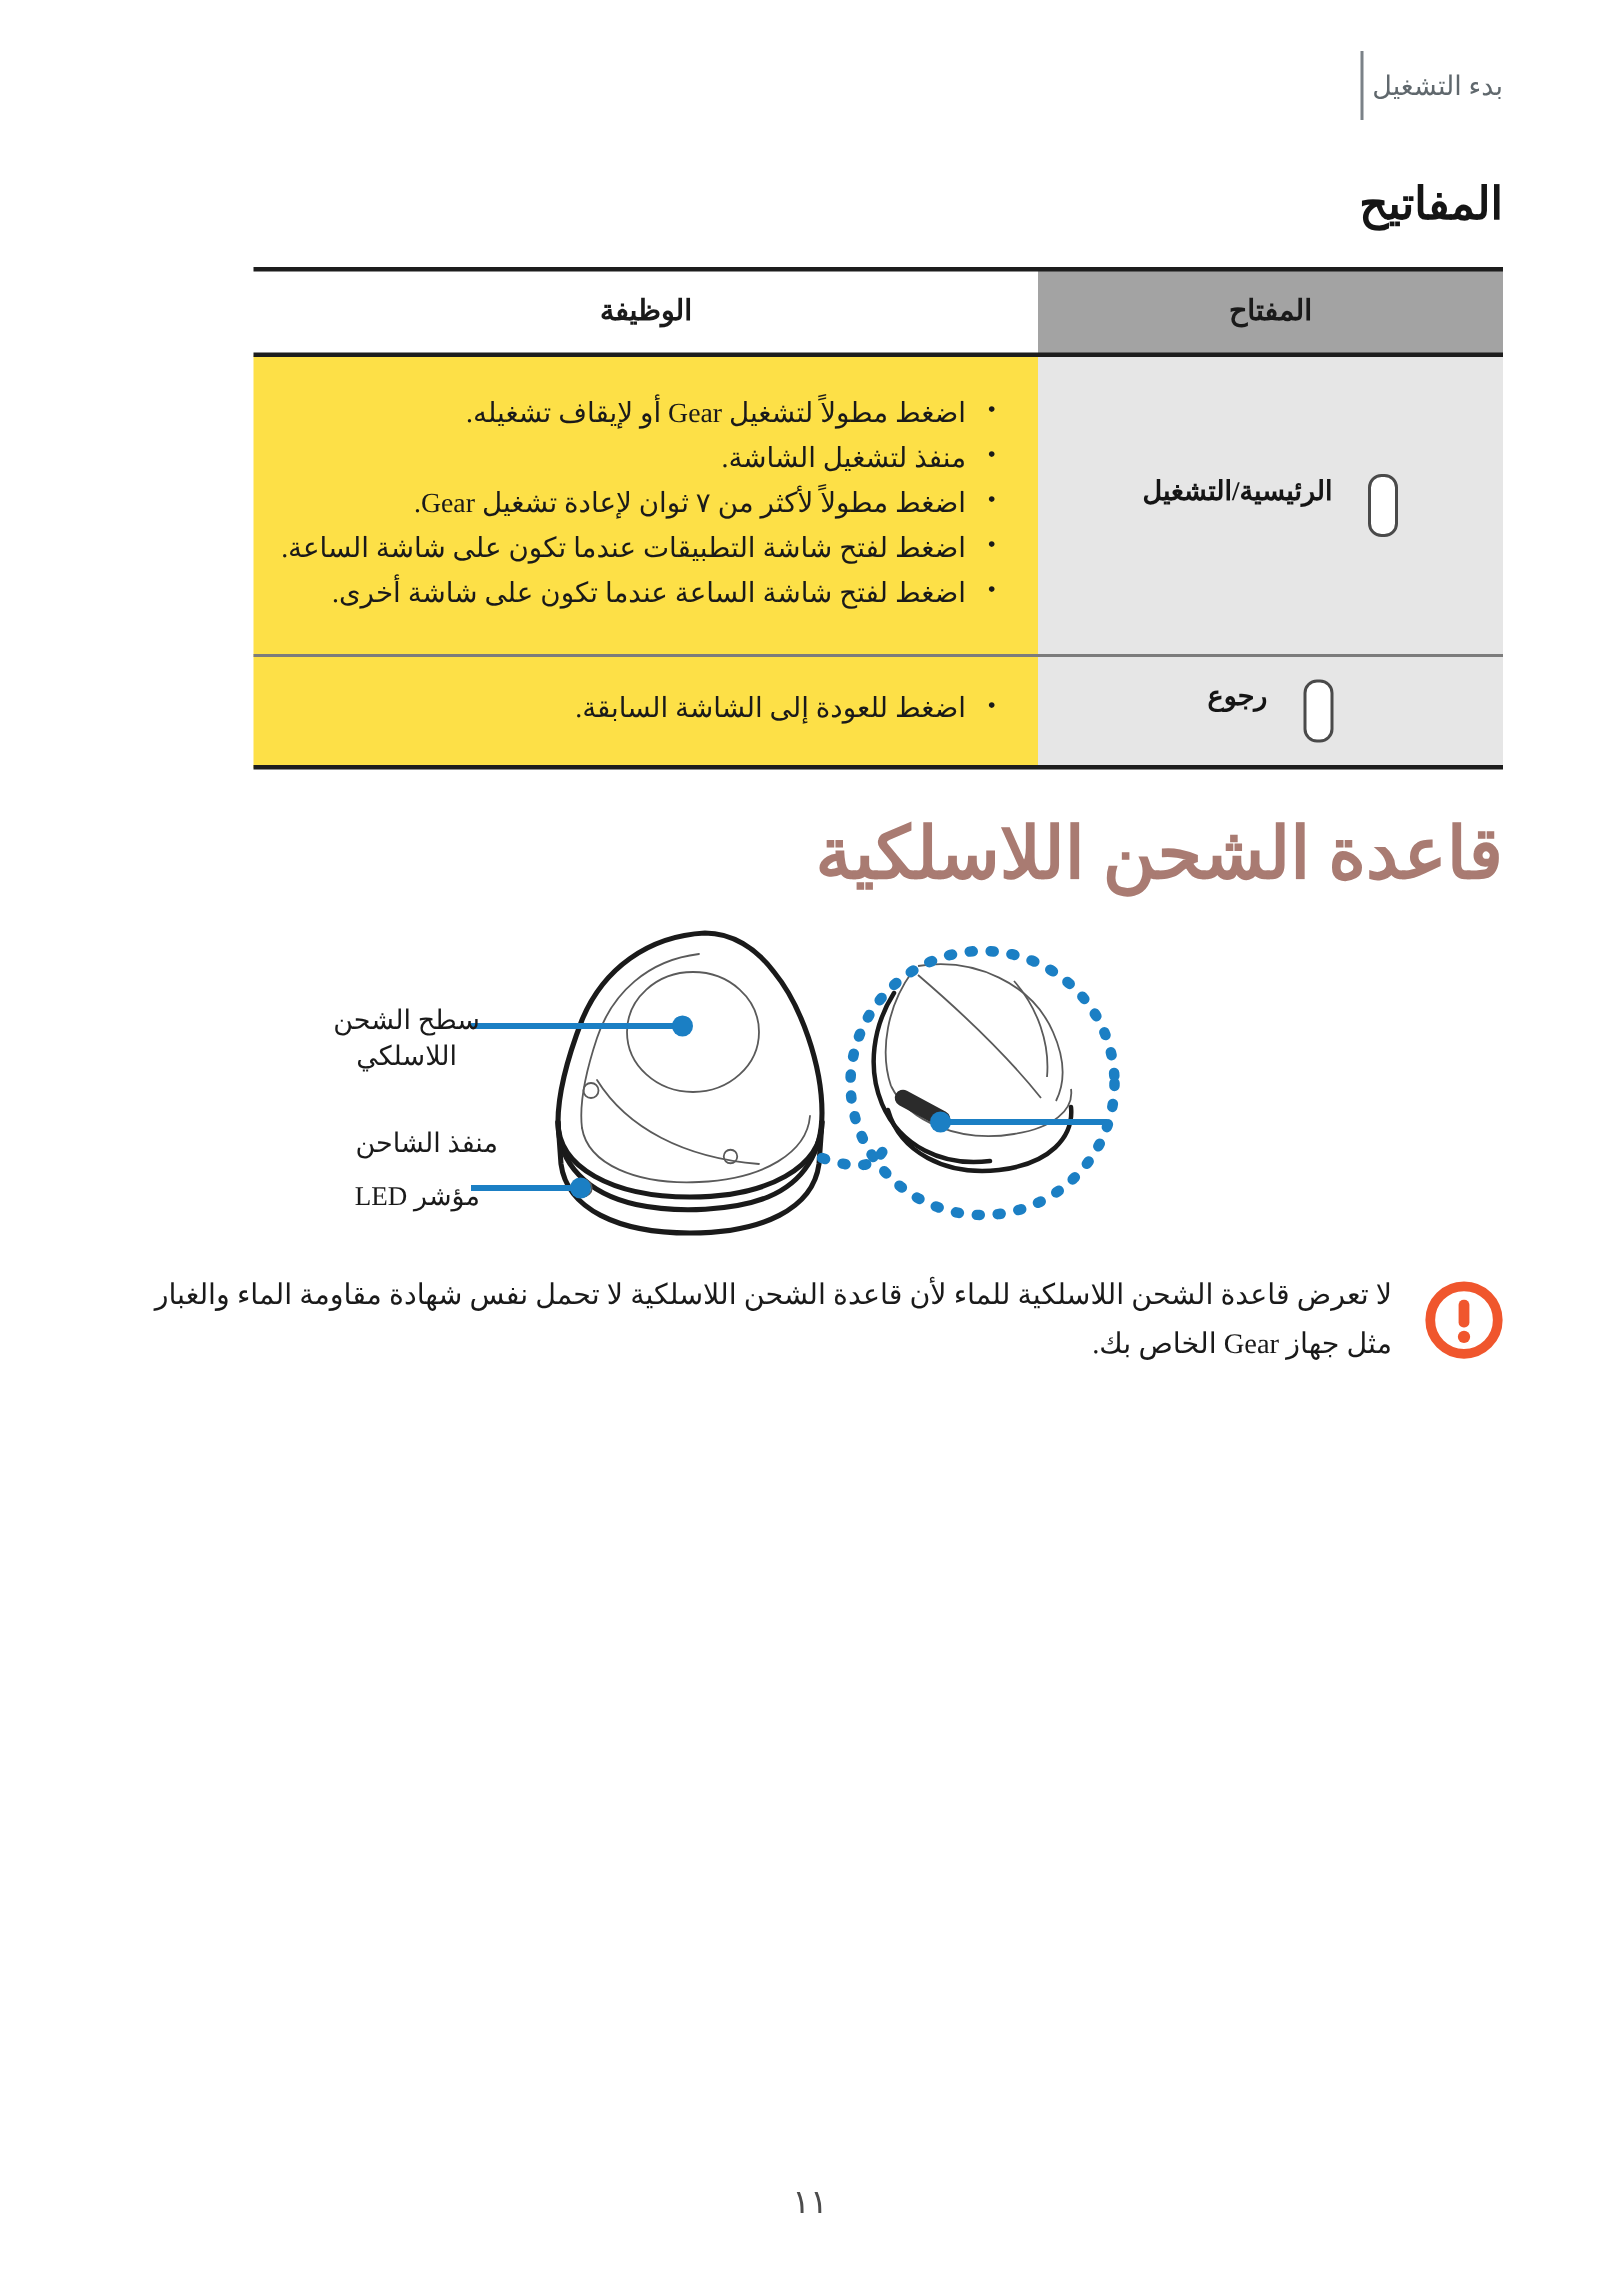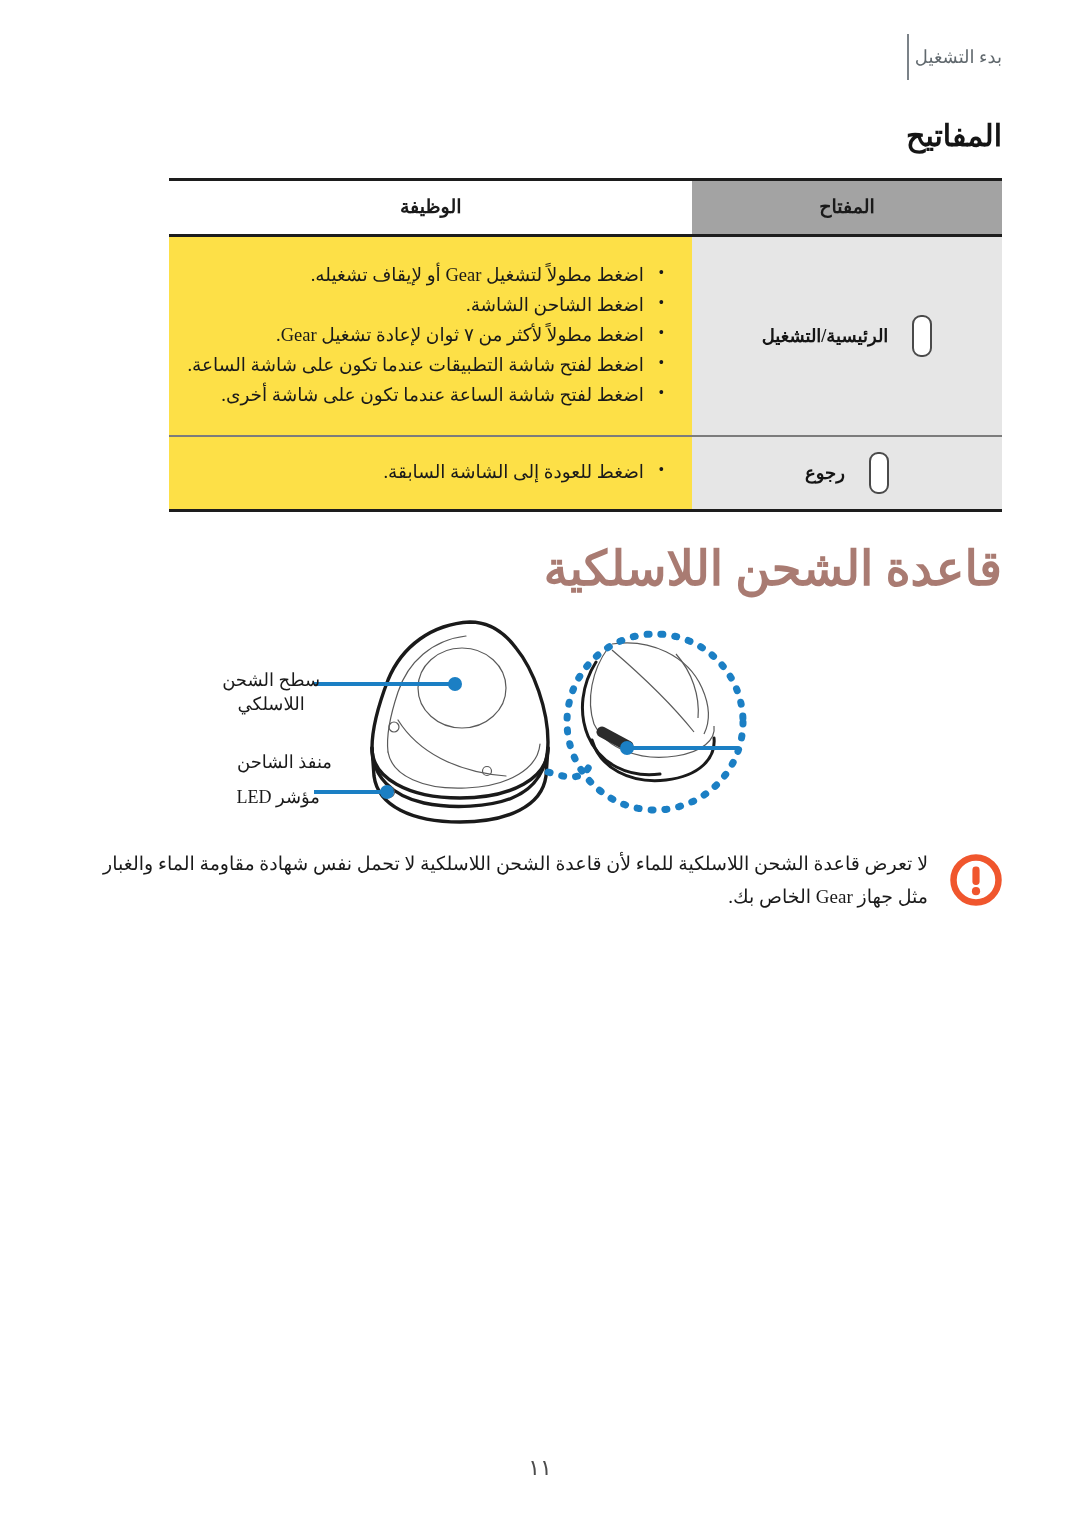--- a/index.html
+++ b/index.html
@@ -100,21 +100,20 @@
     background: #fde047;
     padding: 4px 26px 4px 18px;
   }
 
   .keys-table tbody tr.row-main td { border-bottom: 2px solid #7c7c7c; }
   .keys-table tbody tr.row-back td { border-bottom: 3px solid #1d1d1d; }
 
   .key-cell-inner {
     display: flex;
     flex-direction: row;
-    align-items: center;
     justify-content: center;
     gap: 24px;
     direction: rtl;
   }
   .key-label {
     font-size: 18px;
     font-weight: bold;
     color: #151515;
     white-space: nowrap;
   }
@@ -250,21 +249,21 @@
       <tr class="row-main">
         <td class="cell-key">
           <div class="key-cell-inner">
             <span class="key-glyph"></span>
             <span class="key-label">الرئيسية/التشغيل</span>
           </div>
         </td>
         <td class="cell-func">
           <ul class="func-list">
             <li>اضغط مطولاً لتشغيل Gear أو لإيقاف تشغيله.</li>
-            <li>اضغط الشاحن الشاشة.</li>
+            <li>منفذ لتشغيل الشاشة.</li>
             <li>اضغط مطولاً لأكثر من ٧ ثوان لإعادة تشغيل Gear.</li>
             <li>اضغط لفتح شاشة التطبيقات عندما تكون على شاشة الساعة.</li>
             <li>اضغط لفتح شاشة الساعة عندما تكون على شاشة أخرى.</li>
           </ul>
         </td>
       </tr>
       <tr class="row-back">
         <td class="cell-key">
           <div class="key-cell-inner">
             <span class="key-glyph"></span>

